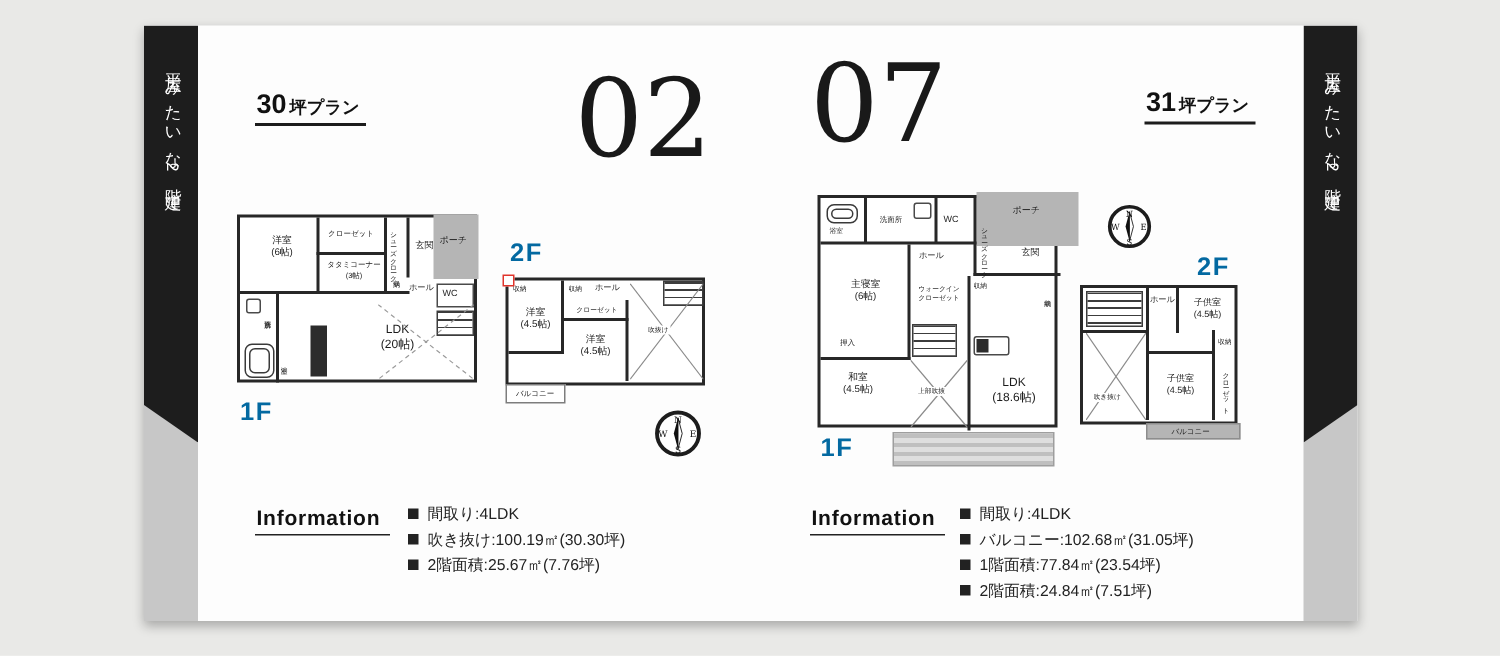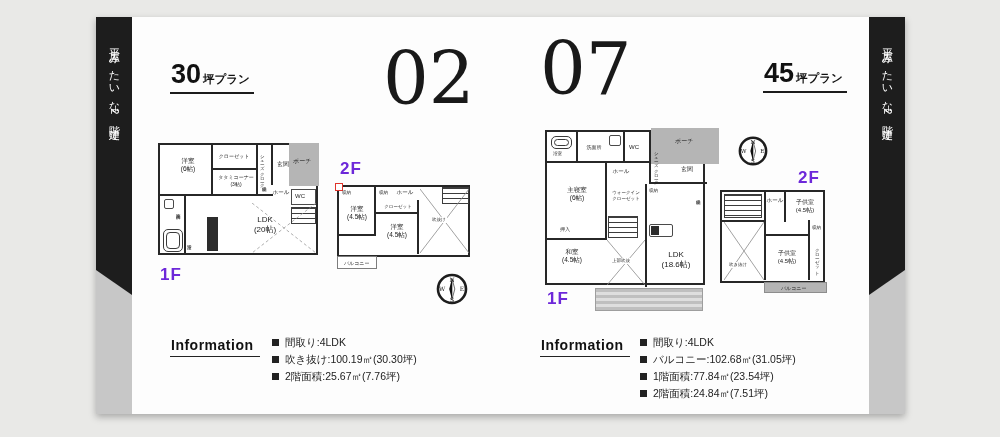--- a/index.html
+++ b/index.html
@@ -7,23 +7,23 @@
   #page{position:absolute;left:96px;top:17px;width:809px;height:397px;background:#fdfdfd;box-shadow:0 3px 7px rgba(0,0,0,.28);}
   
   .bar{position:absolute;top:0;width:36px;height:397px;background:#c7c7c7;}
   .bar-black{position:absolute;left:0;top:0;width:36px;height:278px;background:#1d1d1d;}
   .bar-black.l{clip-path:polygon(0 0,100% 0,100% 100%,0 91%);}
   .bar-black.r{clip-path:polygon(0 0,100% 0,100% 91%,0 100%);}
   .bar-txt{position:absolute;top:23px;left:50%;transform:translateX(-50%);writing-mode:vertical-rl;color:#fff;font-size:11px;letter-spacing:3px;font-weight:500;white-space:nowrap;}
   
   .bignum{position:absolute;font-family:"DejaVu Serif","Liberation Serif",serif;font-size:72px;line-height:.95;color:#191919;}
   .tsubo{position:absolute;border-bottom:2px solid #1c1c1c;padding:0 4px 2px 1px;color:#111;white-space:nowrap;}
-  .tsubo .b{font-size:27px;font-weight:bold;}
+  .tsubo .b{font-size:18px;font-weight:bold;}
   .tsubo .s{font-size:11.5px;font-weight:bold;margin-left:2px;}
-  .flabel{position:absolute;font-size:17px;font-weight:bold;color:#6d28d9;letter-spacing:1px;}
+  .flabel{position:absolute;font-size:17px;font-weight:bold;color:#0369a1;letter-spacing:1px;}
   
   .fp{position:absolute;border:2.5px solid #272727;background:#fff;box-sizing:border-box;}
   .w{position:absolute;background:#272727;}
   .rl{position:absolute;font-size:6.5px;line-height:1.3;color:#1c1c1c;text-align:center;font-weight:500;white-space:nowrap;}
   .rl8{font-size:8px;} .rl6{font-size:6px;} .rl55{font-size:5.5px;} .rl5{font-size:5px;} .rl45{font-size:4.5px;}
   .vtx{writing-mode:vertical-rl;letter-spacing:.5px;}
   .room-box{position:absolute;border:1px solid #4a4a4a;box-sizing:border-box;}
   .stairs{position:absolute;background:repeating-linear-gradient(180deg,#3c3c3c 0 1px,rgba(0,0,0,0) 1px 5px);border:1px solid #3c3c3c;box-sizing:border-box;}
   .gray{position:absolute;background:#b5b5b5;}
   .deck{position:absolute;background:repeating-linear-gradient(180deg,#bfbfbf 0 3px,#dedede 3px 6px);border:1px solid #9e9e9e;box-sizing:border-box;}
@@ -56,21 +56,21 @@
       <div class="bar-black r"></div>
       <div class="bar-txt">平屋みたいな2階建て</div>
     </div>
 
     <div class="tsubo" style="left:74px;top:42px;">
       <span class="b">30</span><span class="s">坪プラン</span>
     </div>
     <div class="bignum" style="left:287px;top:28px;">02</div>
     <div class="bignum" style="left:444px;top:18px;">07</div>
     <div class="tsubo" style="left:667px;top:41px;">
-      <span class="b">45</span><span class="s">坪プラン</span>
+      <span class="b">31</span><span class="s">坪プラン</span>
     </div>
 
     <div class="fp" style="left:62px;top:126px;width:160px;height:112px;">
       <div class="gray" style="left:129px;top:-2px;width:30px;height:43px;">
         <div class="rl rl6" style="left:4px;top:15px;">ポーチ</div>
       </div>
 
       <div class="w" style="left:51px;top:0;width:2px;height:51px;"></div>
       <div class="w" style="left:0;top:49px;width:53px;height:2px;"></div>
       <div class="w" style="left:96px;top:0;width:2px;height:51px;"></div>

